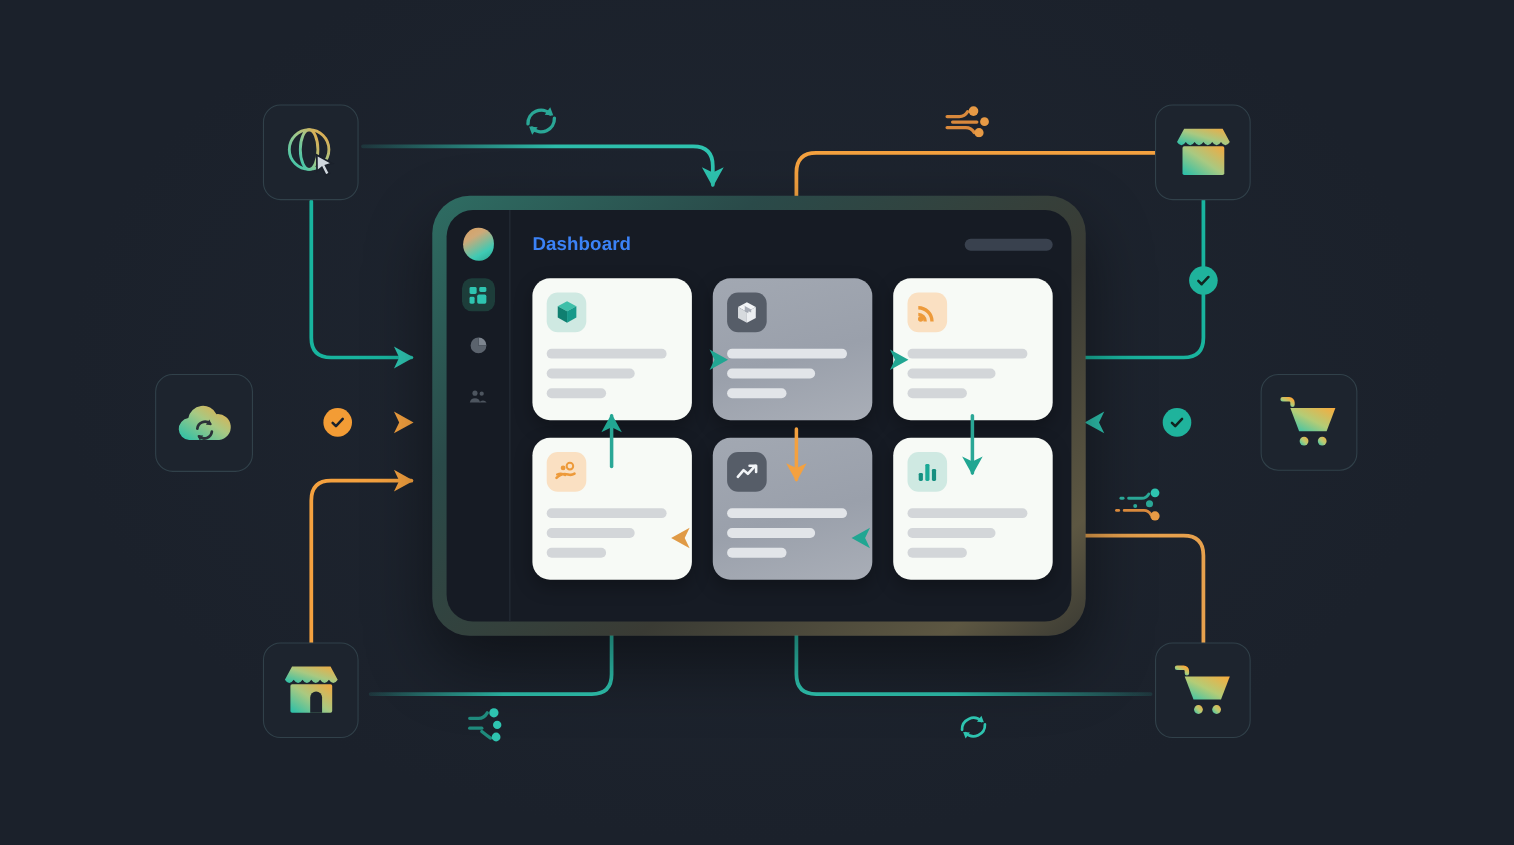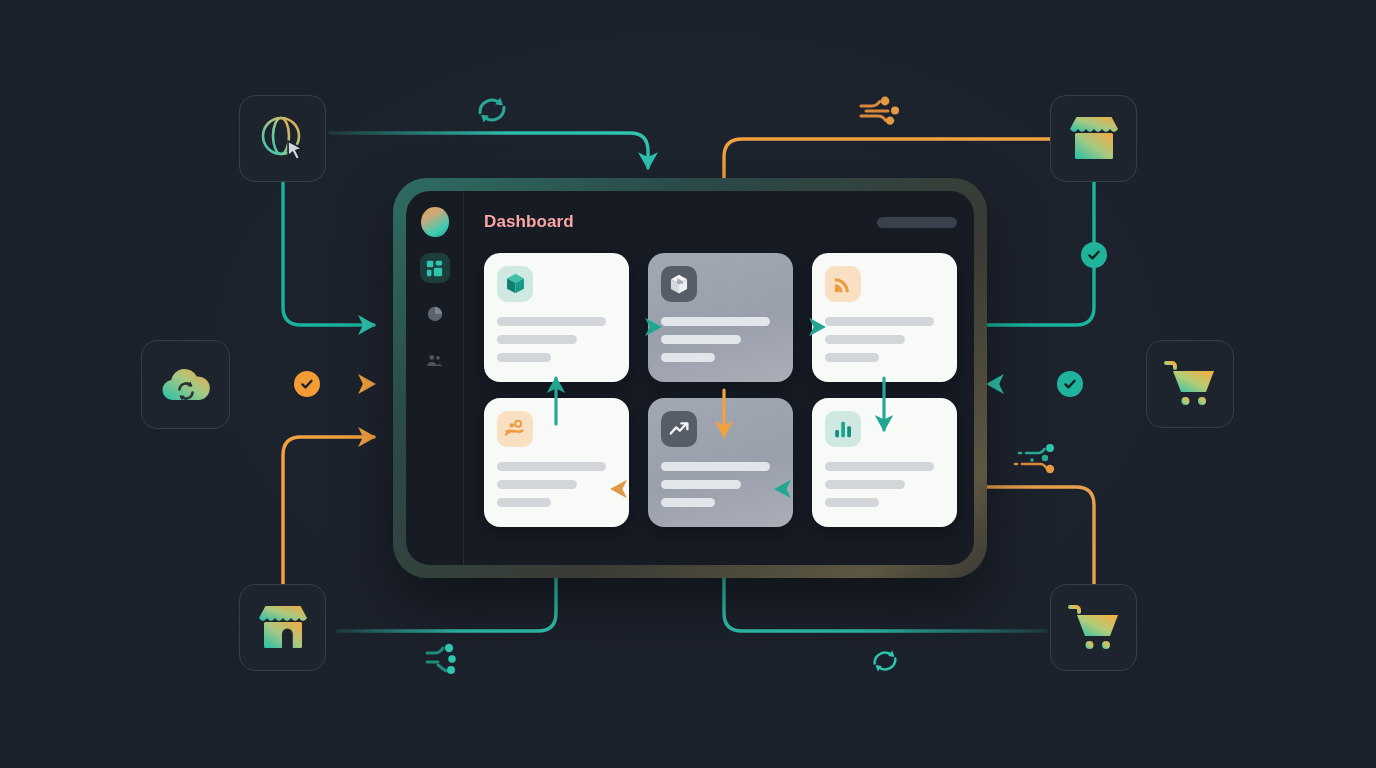--- a/index.html
+++ b/index.html
@@ -47,21 +47,21 @@
     background: linear-gradient(150deg, #d9a062 0%, #cfa978 30%, #3fcab4 72%, #2aa38f 100%);
     filter: blur(.2px);
   }
   .rail-btn {
     width: 30px; height: 30px; border-radius: 9px;
     display: flex; align-items: center; justify-content: center;
   }
   .rail-btn.active { background: #1d3d3a; }
   .screen { flex: 1; padding: 16px 20px 0 20px; position: relative; }
   .screen-head { display: flex; align-items: center; justify-content: space-between; height: 30px; }
-  .screen-title { color: #fca5a5; font-size: 17px; font-weight: 700; letter-spacing: .1px; }
+  .screen-title { color: #3b82f6; font-size: 17px; font-weight: 700; letter-spacing: .1px; }
   .head-pill { width: 80px; height: 11px; border-radius: 6px; background: #39414e; }
 
   .grid {
     margin-top: 16px;
     display: grid;
     grid-template-columns: repeat(3, 145px);
     grid-template-rows: repeat(2, 129px);
     gap: 16px 19px;
   }
   .card {

